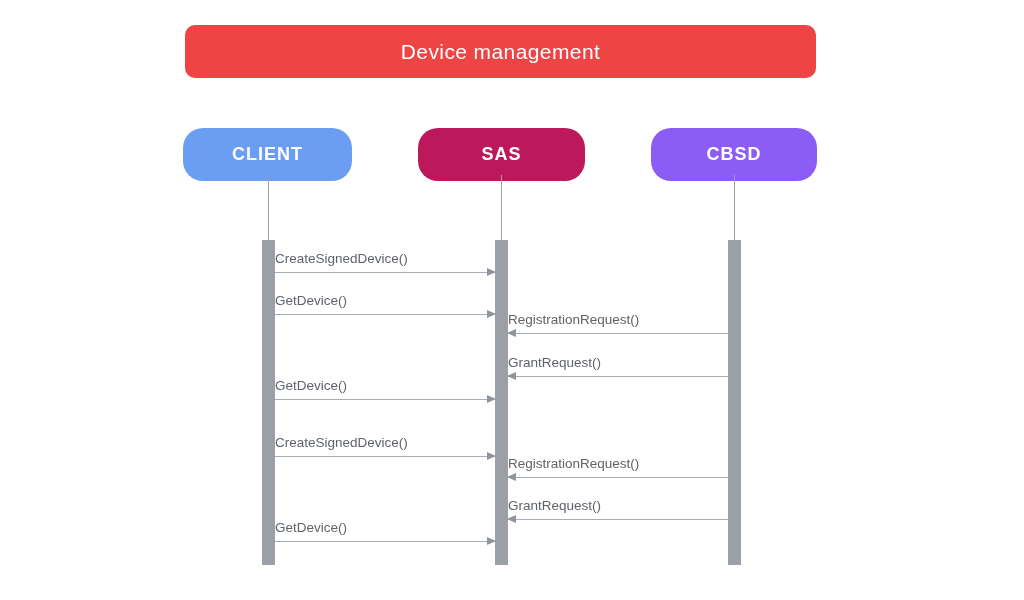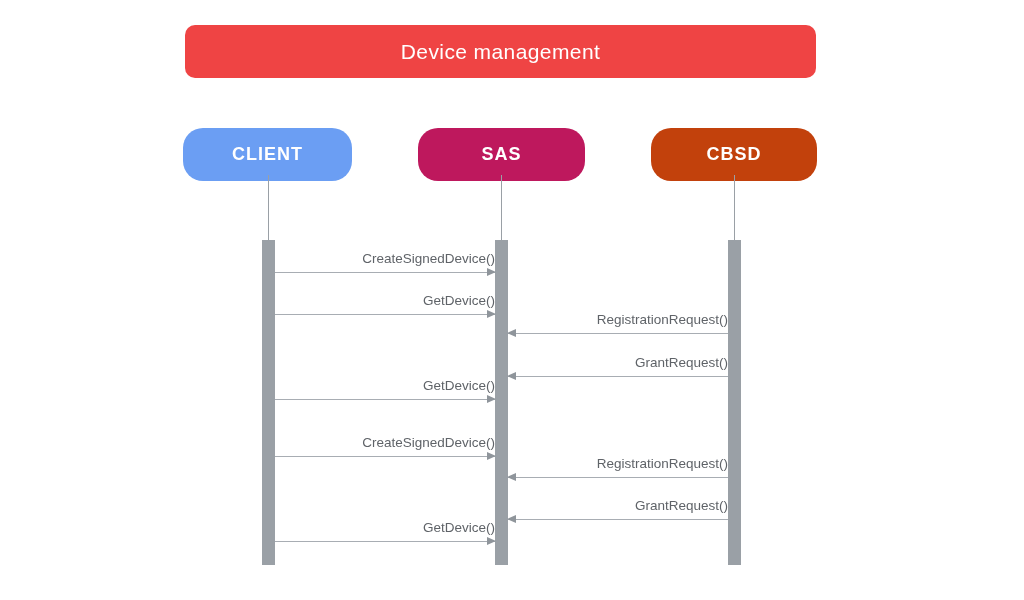--- a/index.html
+++ b/index.html
@@ -46,21 +46,21 @@
     justify-content: center;
   }
   .actor span {
     color: #ffffff;
     font-size: 18px;
     font-weight: bold;
     letter-spacing: 1px;
   }
   .actor-client { left: 183px; width: 169px; background: #6b9ef3; }
   .actor-sas    { left: 418px; width: 167px; background: #be185d; }
-  .actor-cbsd   { left: 651px; width: 166px; background: #c2410c; }
+  .actor-cbsd   { left: 651px; width: 166px; background: #8b5cf6; }
 
   
   .lifeline {
     position: absolute;
     top: 175px;
     height: 65px;
     width: 1.5px;
     background: #9aa0a6;
   }
   .lifeline-client { left: 267.5px; }
@@ -86,21 +86,21 @@
     height: 0;
   }
   .message.ltr { left: 275px; }  
   .message.rtl { left: 508px; }  
 
   .msg-label {
     position: absolute;
     top: -21px;
     left: 0;
     width: 100%;
-    text-align: right;
+    text-align: left;
     font-size: 13.5px;
     color: #5f6368;
     white-space: nowrap;
   }
   .msg-line {
     position: absolute;
     top: 0;
     left: 0;
     right: 0;
     height: 0;

